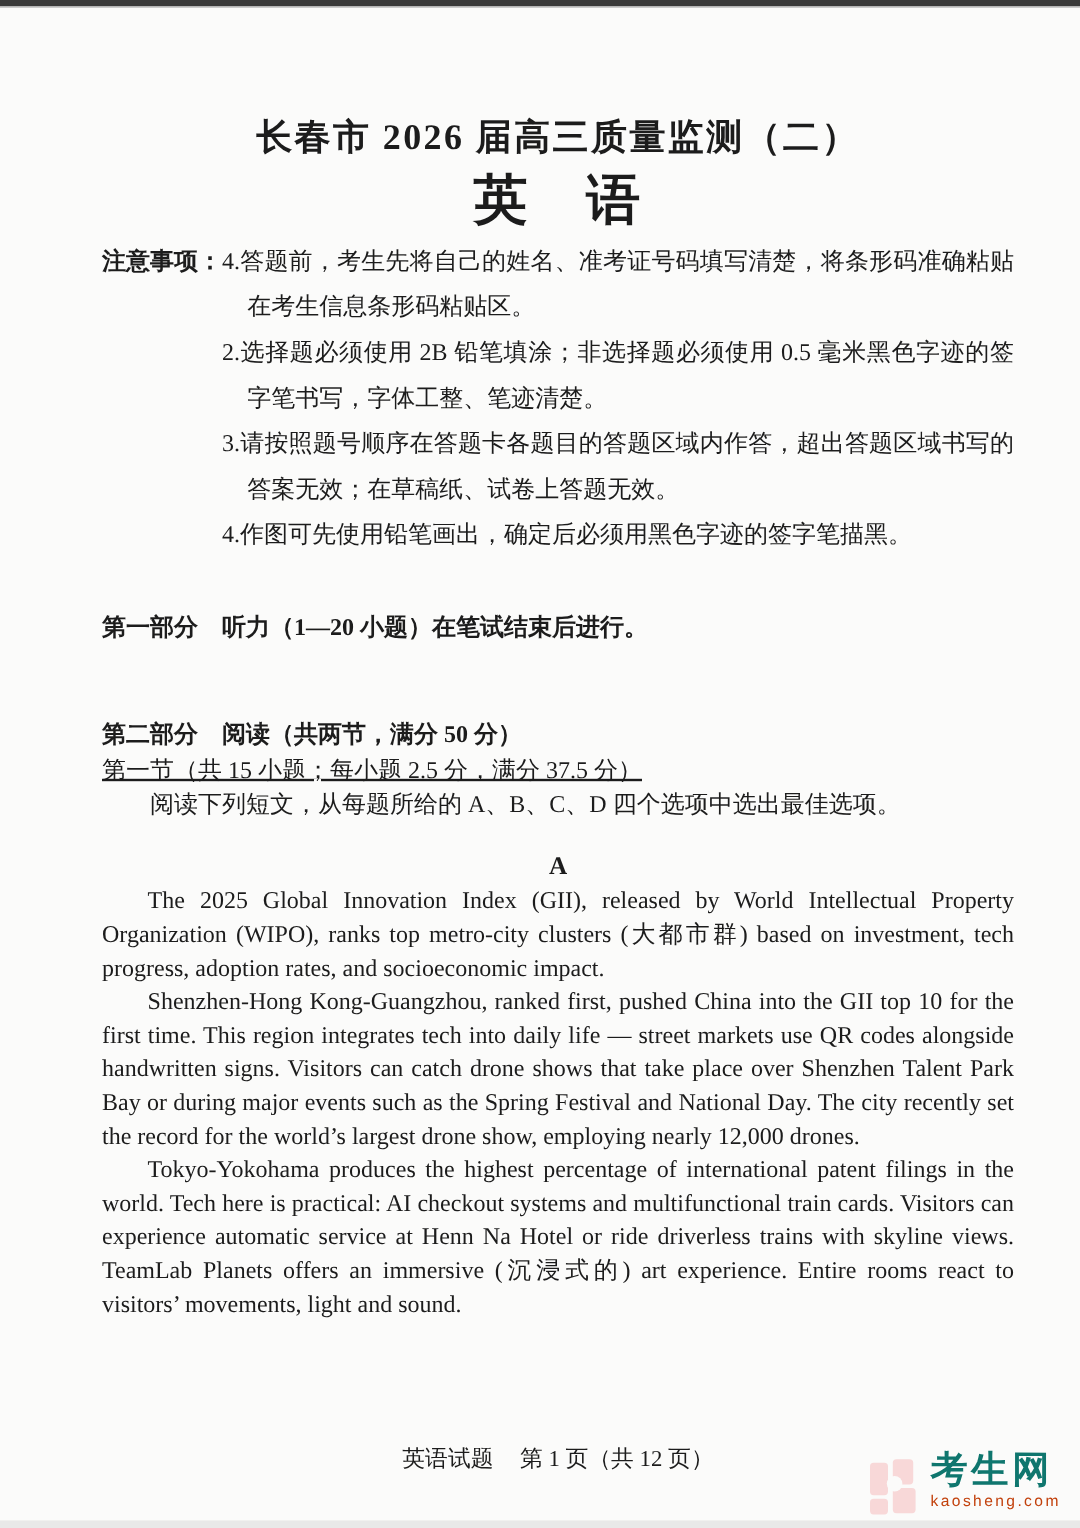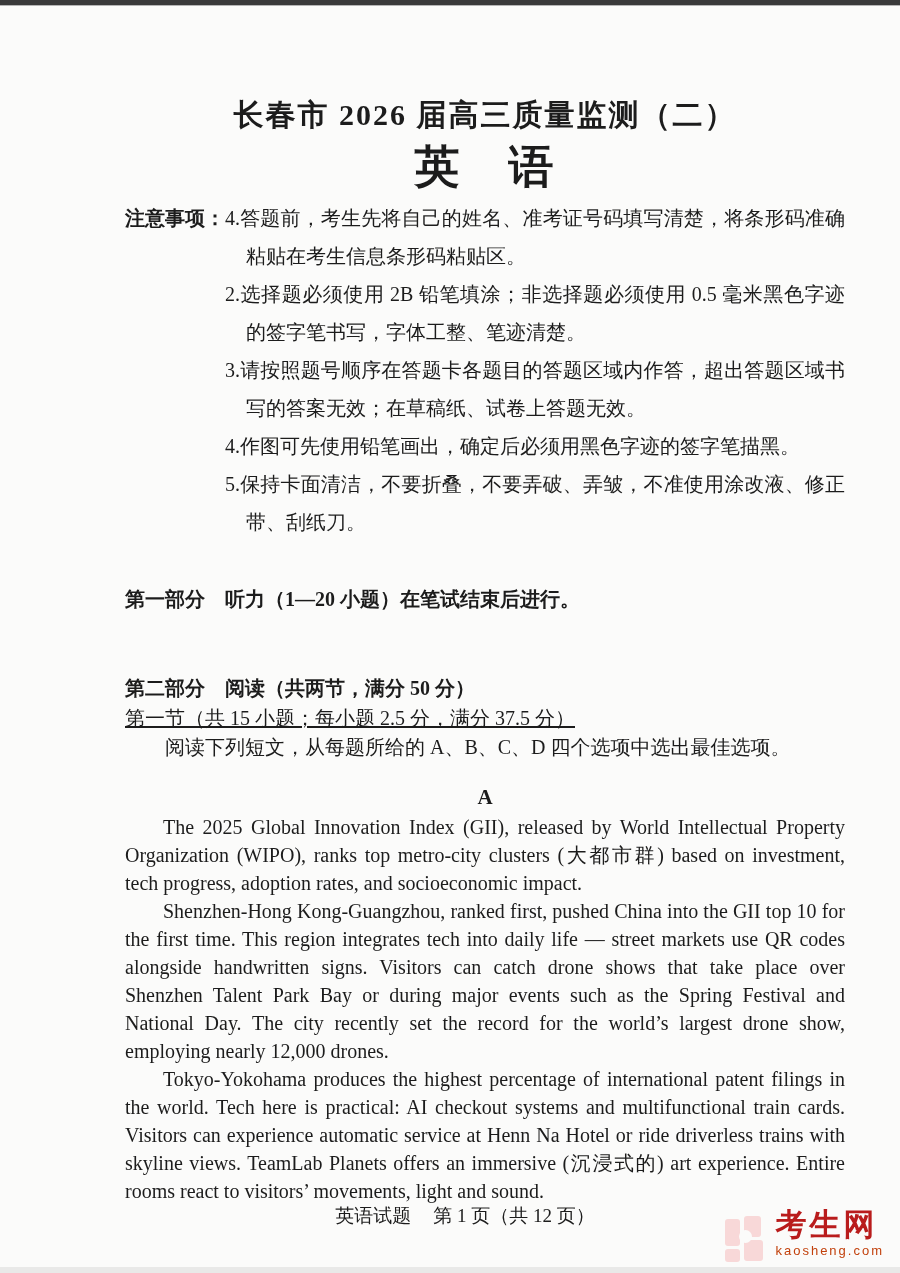--- a/index.html
+++ b/index.html
@@ -12,21 +12,21 @@
     overflow:hidden;
   }
   .scan-top {
     position:absolute; top:0; left:0; width:900px; height:5px;
     background:#3a3a3a; border-bottom:1px solid #b5b5b5;
   }
   .scan-bottom {
     position:absolute; bottom:0; left:0; width:900px; height:6px;
     background:#e9e9e8;
   }
-  .content { padding:0 55px 0 85px;margin-left:40px; }
+  .content { padding:0 55px 0 85px; }
 
   .title {
     margin:96px 0 0; text-align:center;
     font-size:30px; font-weight:bold; letter-spacing:2px;
     line-height:1.25;
   }
   .subject {
     margin:8px 0 0; text-align:center;
     font-size:45px; font-weight:bold; letter-spacing:2px;
     line-height:1.15;
@@ -71,42 +71,41 @@
   .wm-block { position:absolute; background:#f8d8d8; border-radius:3px; }
   .wm-b1 { left:0;  top:4px;  width:15px; height:27px; }
   .wm-b2 { left:0;  top:34px; width:15px; height:13px; }
   .wm-b3 { left:19px; top:1px;  width:17px; height:21px; }
   .wm-b4 { left:19px; top:25px; width:19px; height:21px; }
   .wm-notch {
     position:absolute; left:14px; top:15px; width:13px; height:13px;
     background:#fbfbfa; border-radius:50%;
   }
   .wm-text { margin-left:8px; font-family:"Liberation Sans","DejaVu Sans",sans-serif; }
-  .wm-name { font-size:31px; font-weight:bold; color:#b91c1c; letter-spacing:3px; line-height:36px; }
+  .wm-name { font-size:31px; font-weight:bold; color:#0f766e; letter-spacing:3px; line-height:36px; }
   .wm-url  { font-size:13px; color:#c2410c; letter-spacing:2px; line-height:16px; }
 </style>
 </head>
 <body>
 
 <div class="page">
   <div class="scan-top"></div>
 
   <div class="content">
     <div class="title">长春市 2026 届高三质量监测（二）</div>
     <div class="subject">英　语</div>
 
 
     <div class="notice">
       <div class="notice-label">注意事项：</div>
       <div class="notice-items">
         <div class="notice-item">4.答题前，考生先将自己的姓名、准考证号码填写清楚，将条形码准确粘贴在考生信息条形码粘贴区。</div>
         <div class="notice-item">2.选择题必须使用 2B 铅笔填涂；非选择题必须使用 0.5 毫米黑色字迹的签字笔书写，字体工整、笔迹清楚。</div>
         <div class="notice-item">3.请按照题号顺序在答题卡各题目的答题区域内作答，超出答题区域书写的答案无效；在草稿纸、试卷上答题无效。</div>
         <div class="notice-item">4.作图可先使用铅笔画出，确定后必须用黑色字迹的签字笔描黑。</div>
-        <div class="notice-item">5.保持卡面清洁，不要折叠，不要弄破、弄皱，不准使用涂改液、修正带、刮纸刀。</div>
       </div>
     </div>
 
     <div class="part-heading part1">第一部分　听力（1—20 小题）在笔试结束后进行。</div>
 
     <div class="part-heading part2">第二部分　阅读（共两节，满分 50 分）</div>
     <div class="section-note">第一节（共 15 小题；每小题 2.5 分，满分 37.5 分）</div>
     <div class="instruction">阅读下列短文，从每题所给的 A、B、C、D 四个选项中选出最佳选项。</div>
 
     <div class="passage-label">A</div>

